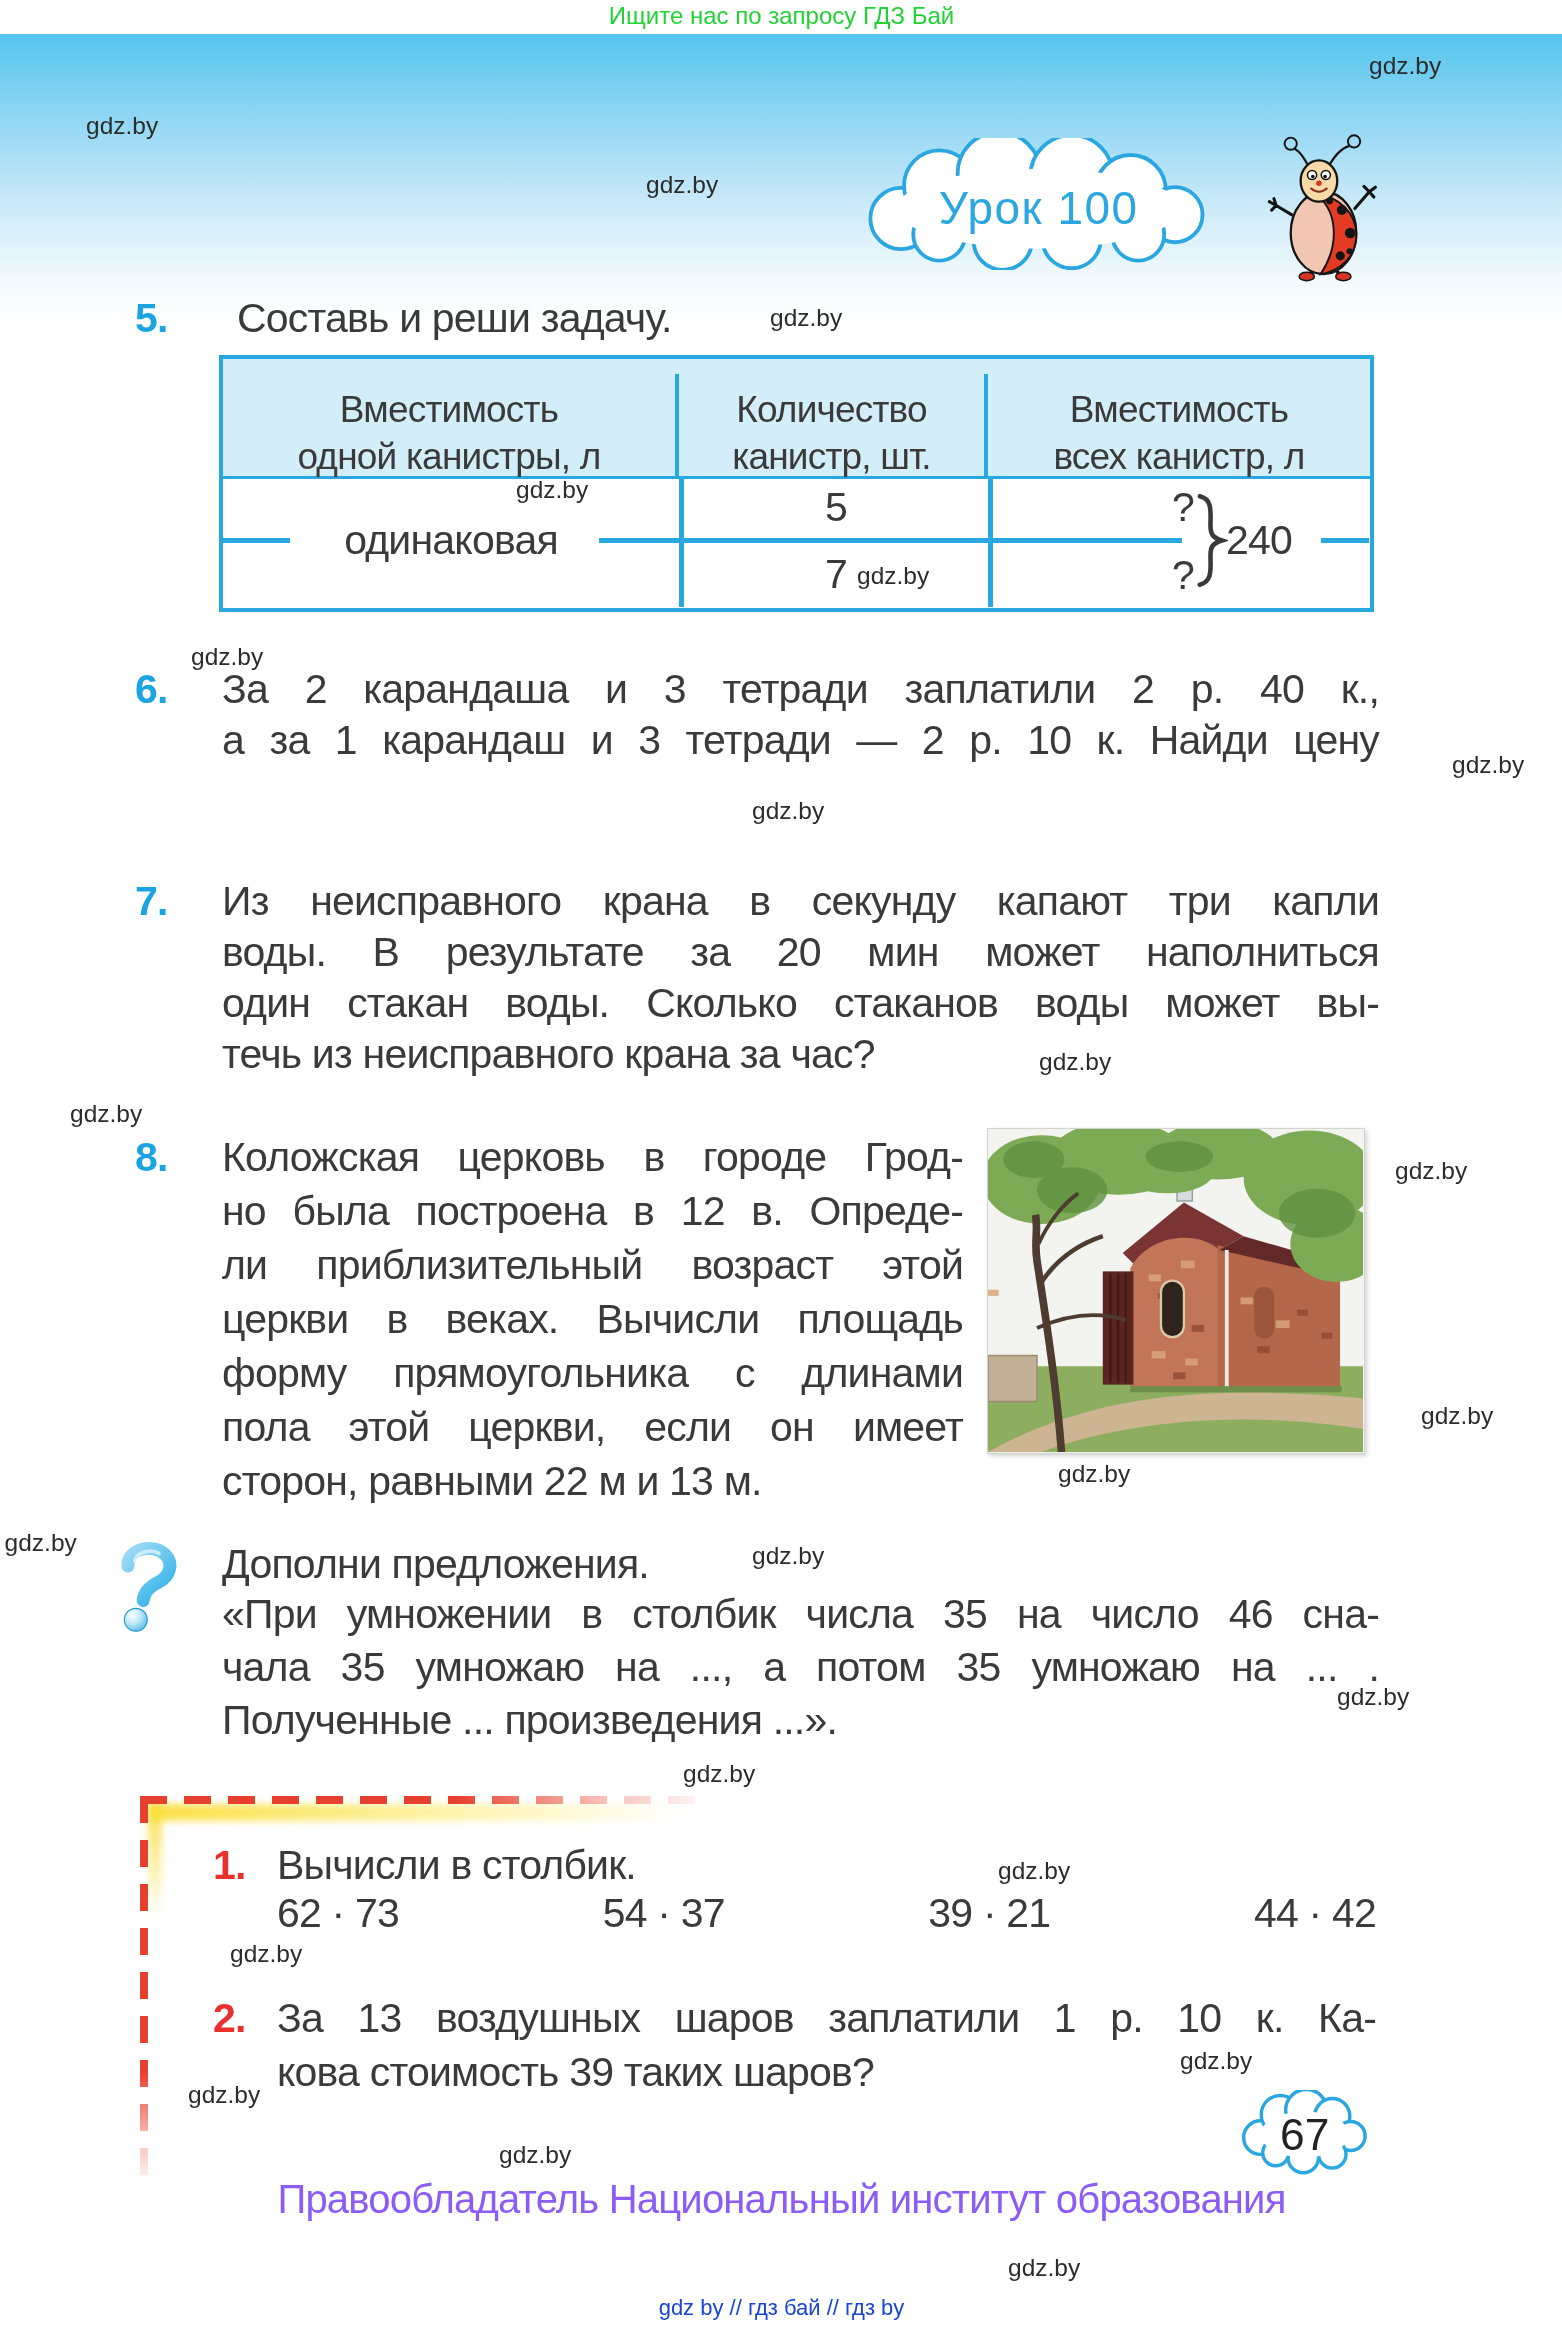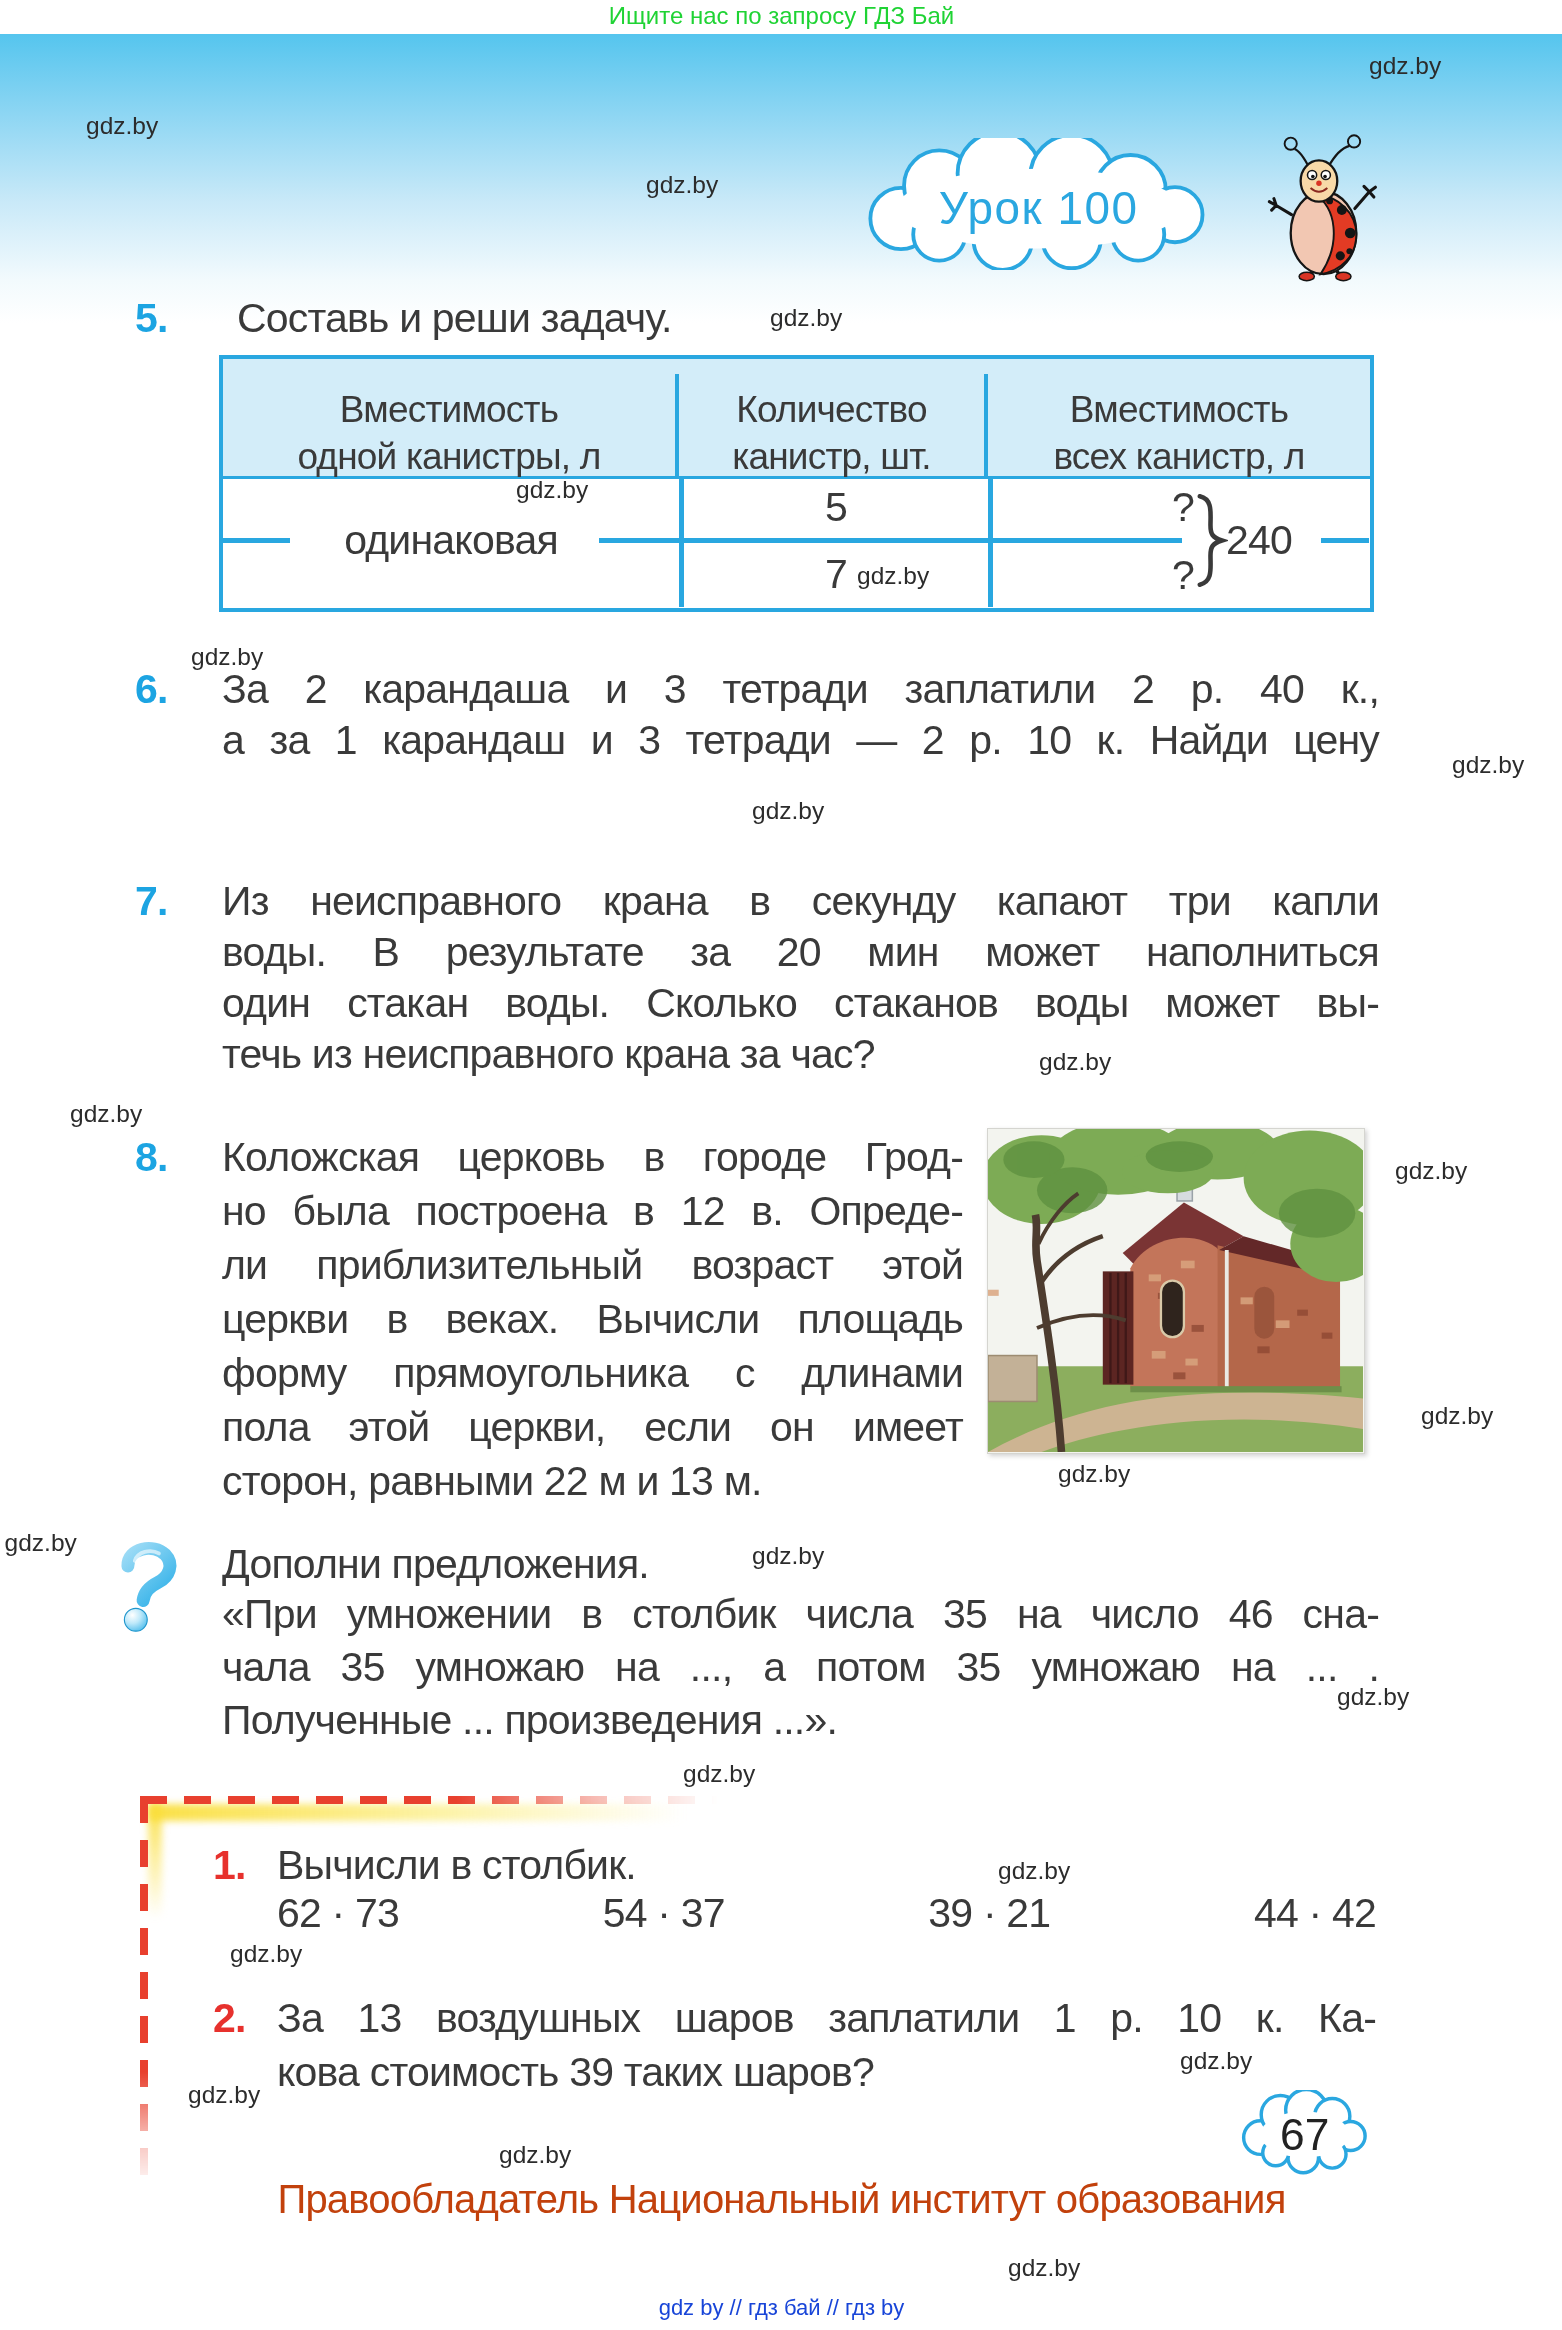--- a/index.html
+++ b/index.html
@@ -61,21 +61,21 @@
     position:absolute; left:149px; top:1804px; width:536px; height:17px; filter:blur(3.8px);
     background:linear-gradient(to right,rgba(250,222,60,.95),rgba(252,238,130,.7) 55%,rgba(255,246,180,0) 100%);
   }
   .glow-v{
     position:absolute; left:148px; top:1804px; width:13.8px; height:115px; filter:blur(3.8px);
     background:linear-gradient(to bottom,rgba(250,222,60,.9),rgba(255,246,180,0) 100%);
   }
   
   .copyright{
     position:absolute; left:0; top:2177px; width:100%; text-align:center;
-    font-size:40px; letter-spacing:-0.8px; color:#c2410c;
+    font-size:40px; letter-spacing:-0.8px; color:#8b5cf6;
   }
   .links{
     position:absolute; left:0; top:2295px; width:100%; text-align:center;
     font-size:22px; color:#1845d8;
   }
   .photo-wrap{
     position:absolute; left:987px; top:1128px; width:376px; height:324px;
     border:0.8px solid #d5d5d0; box-shadow:1.5px 2.3px 4.6px rgba(0,0,0,.18); background:#f3f4ef;
   }
   .exprrow{

